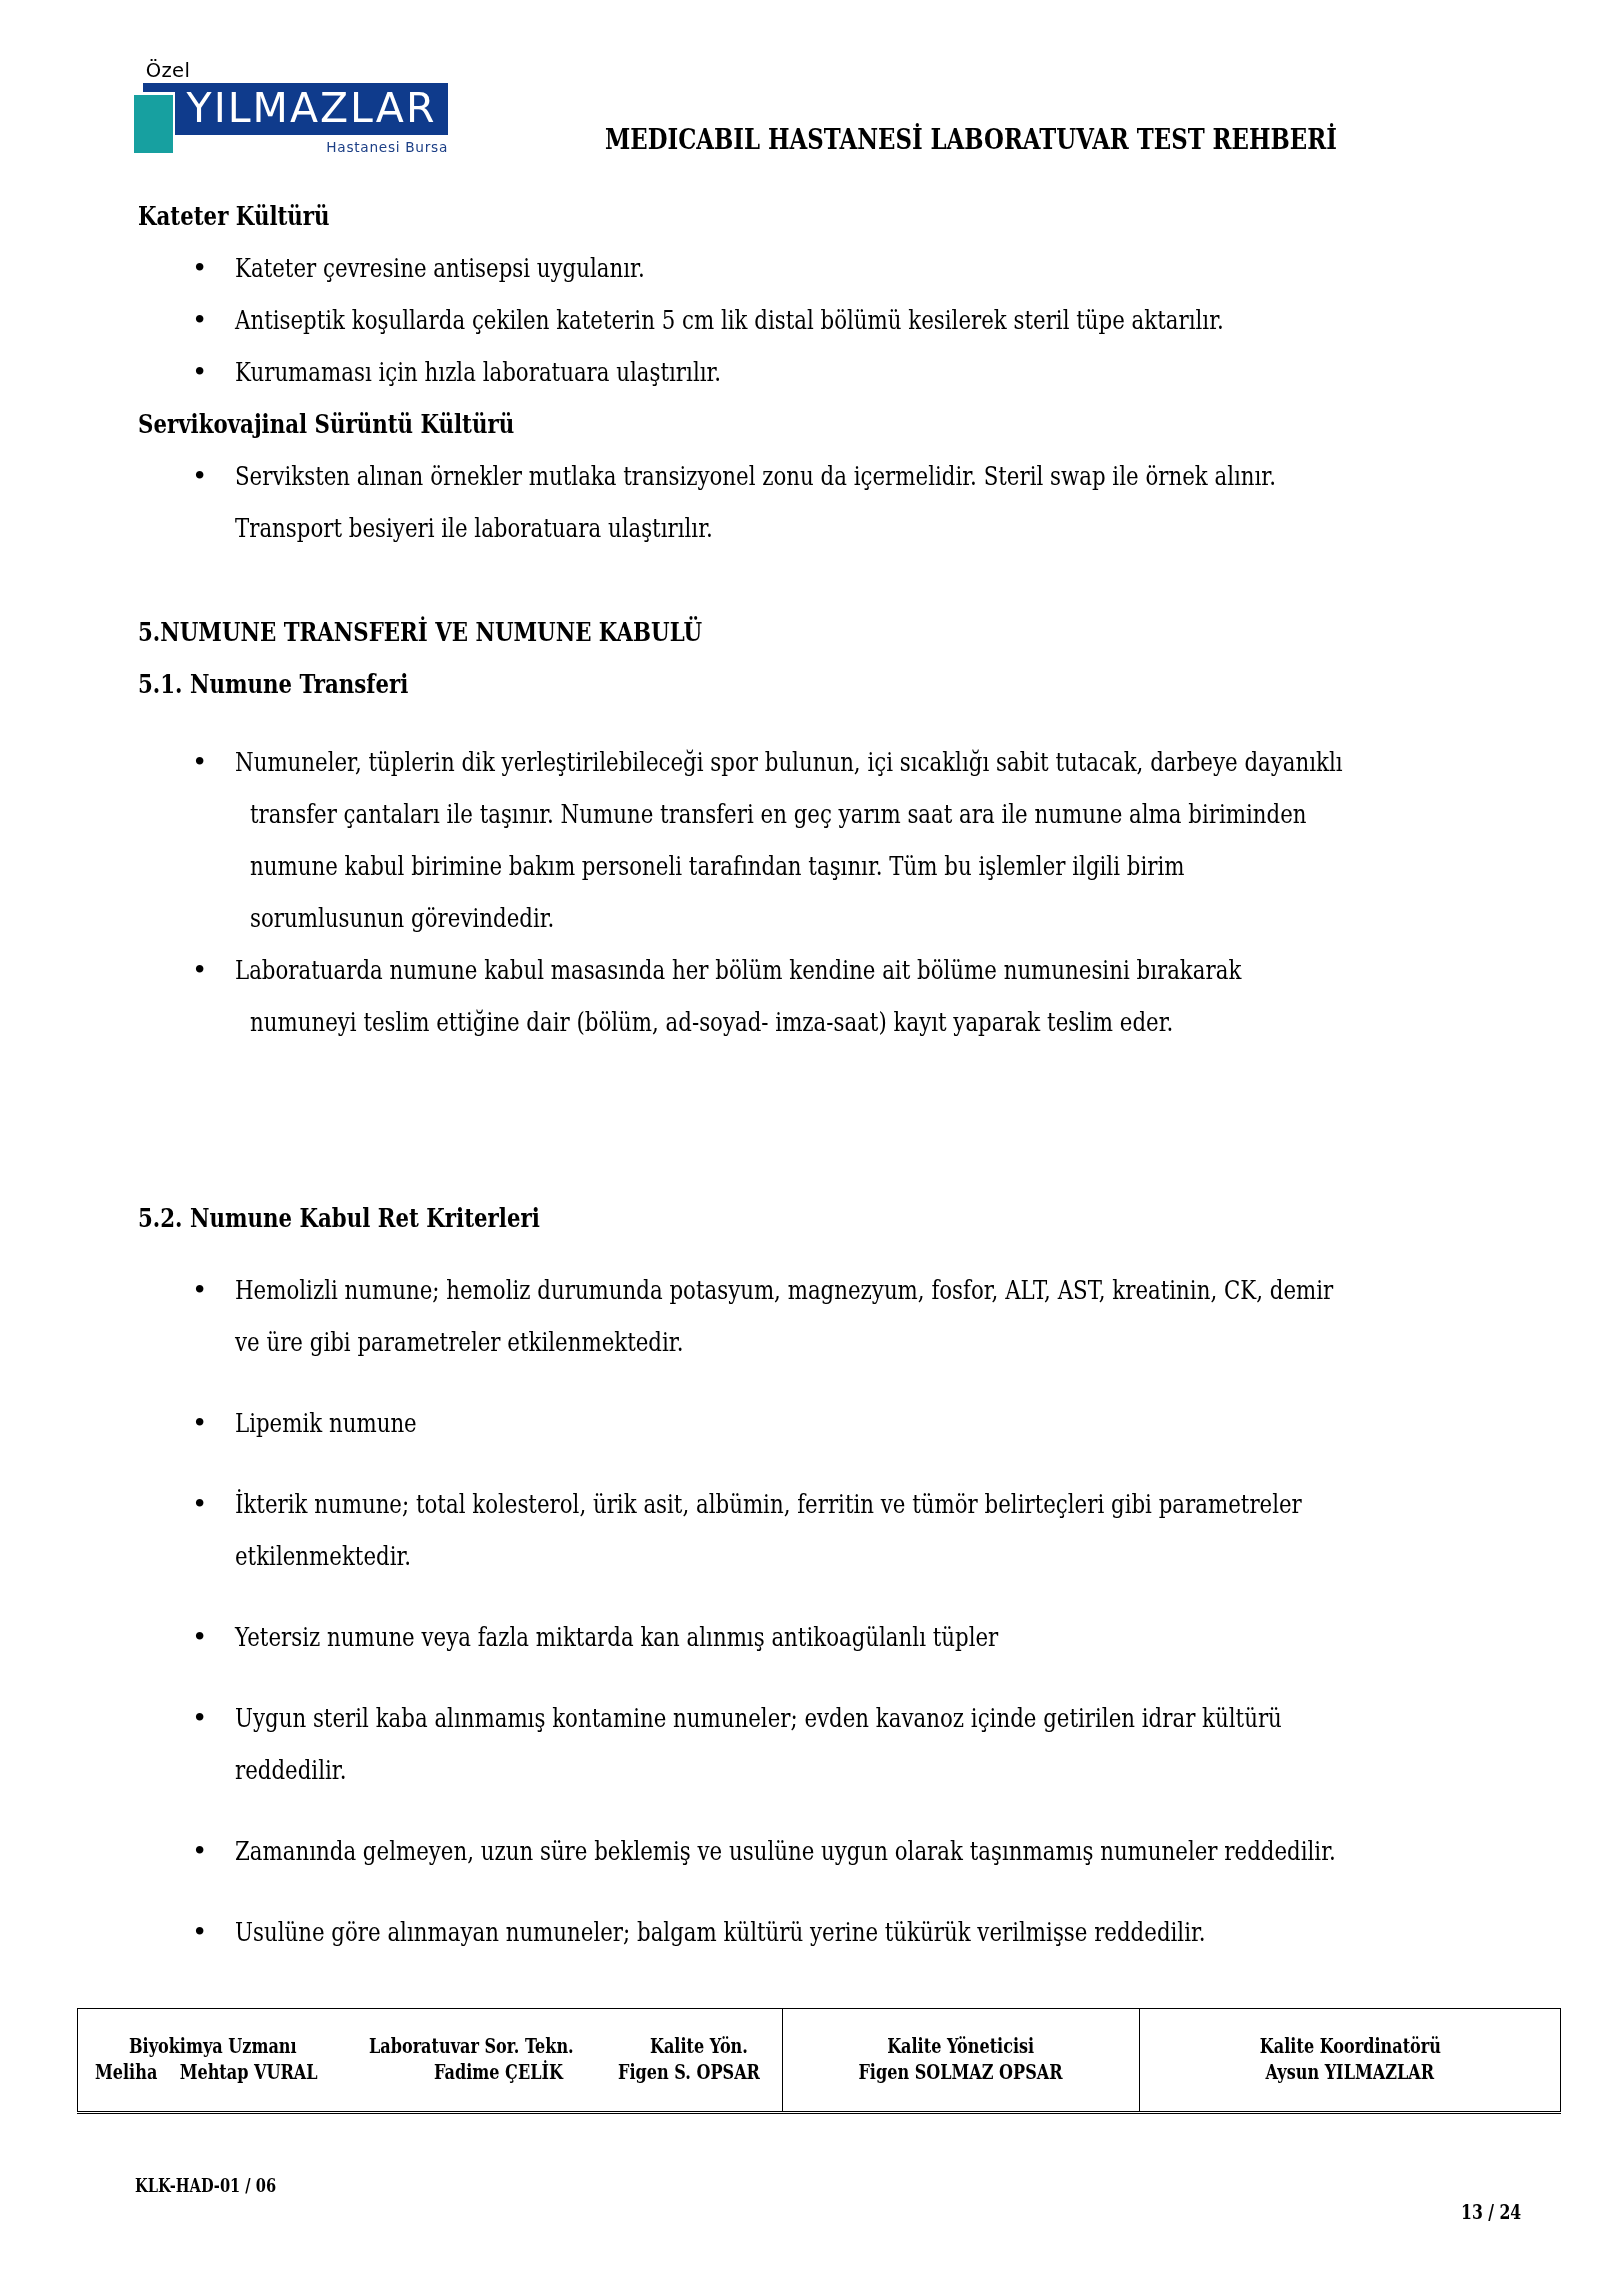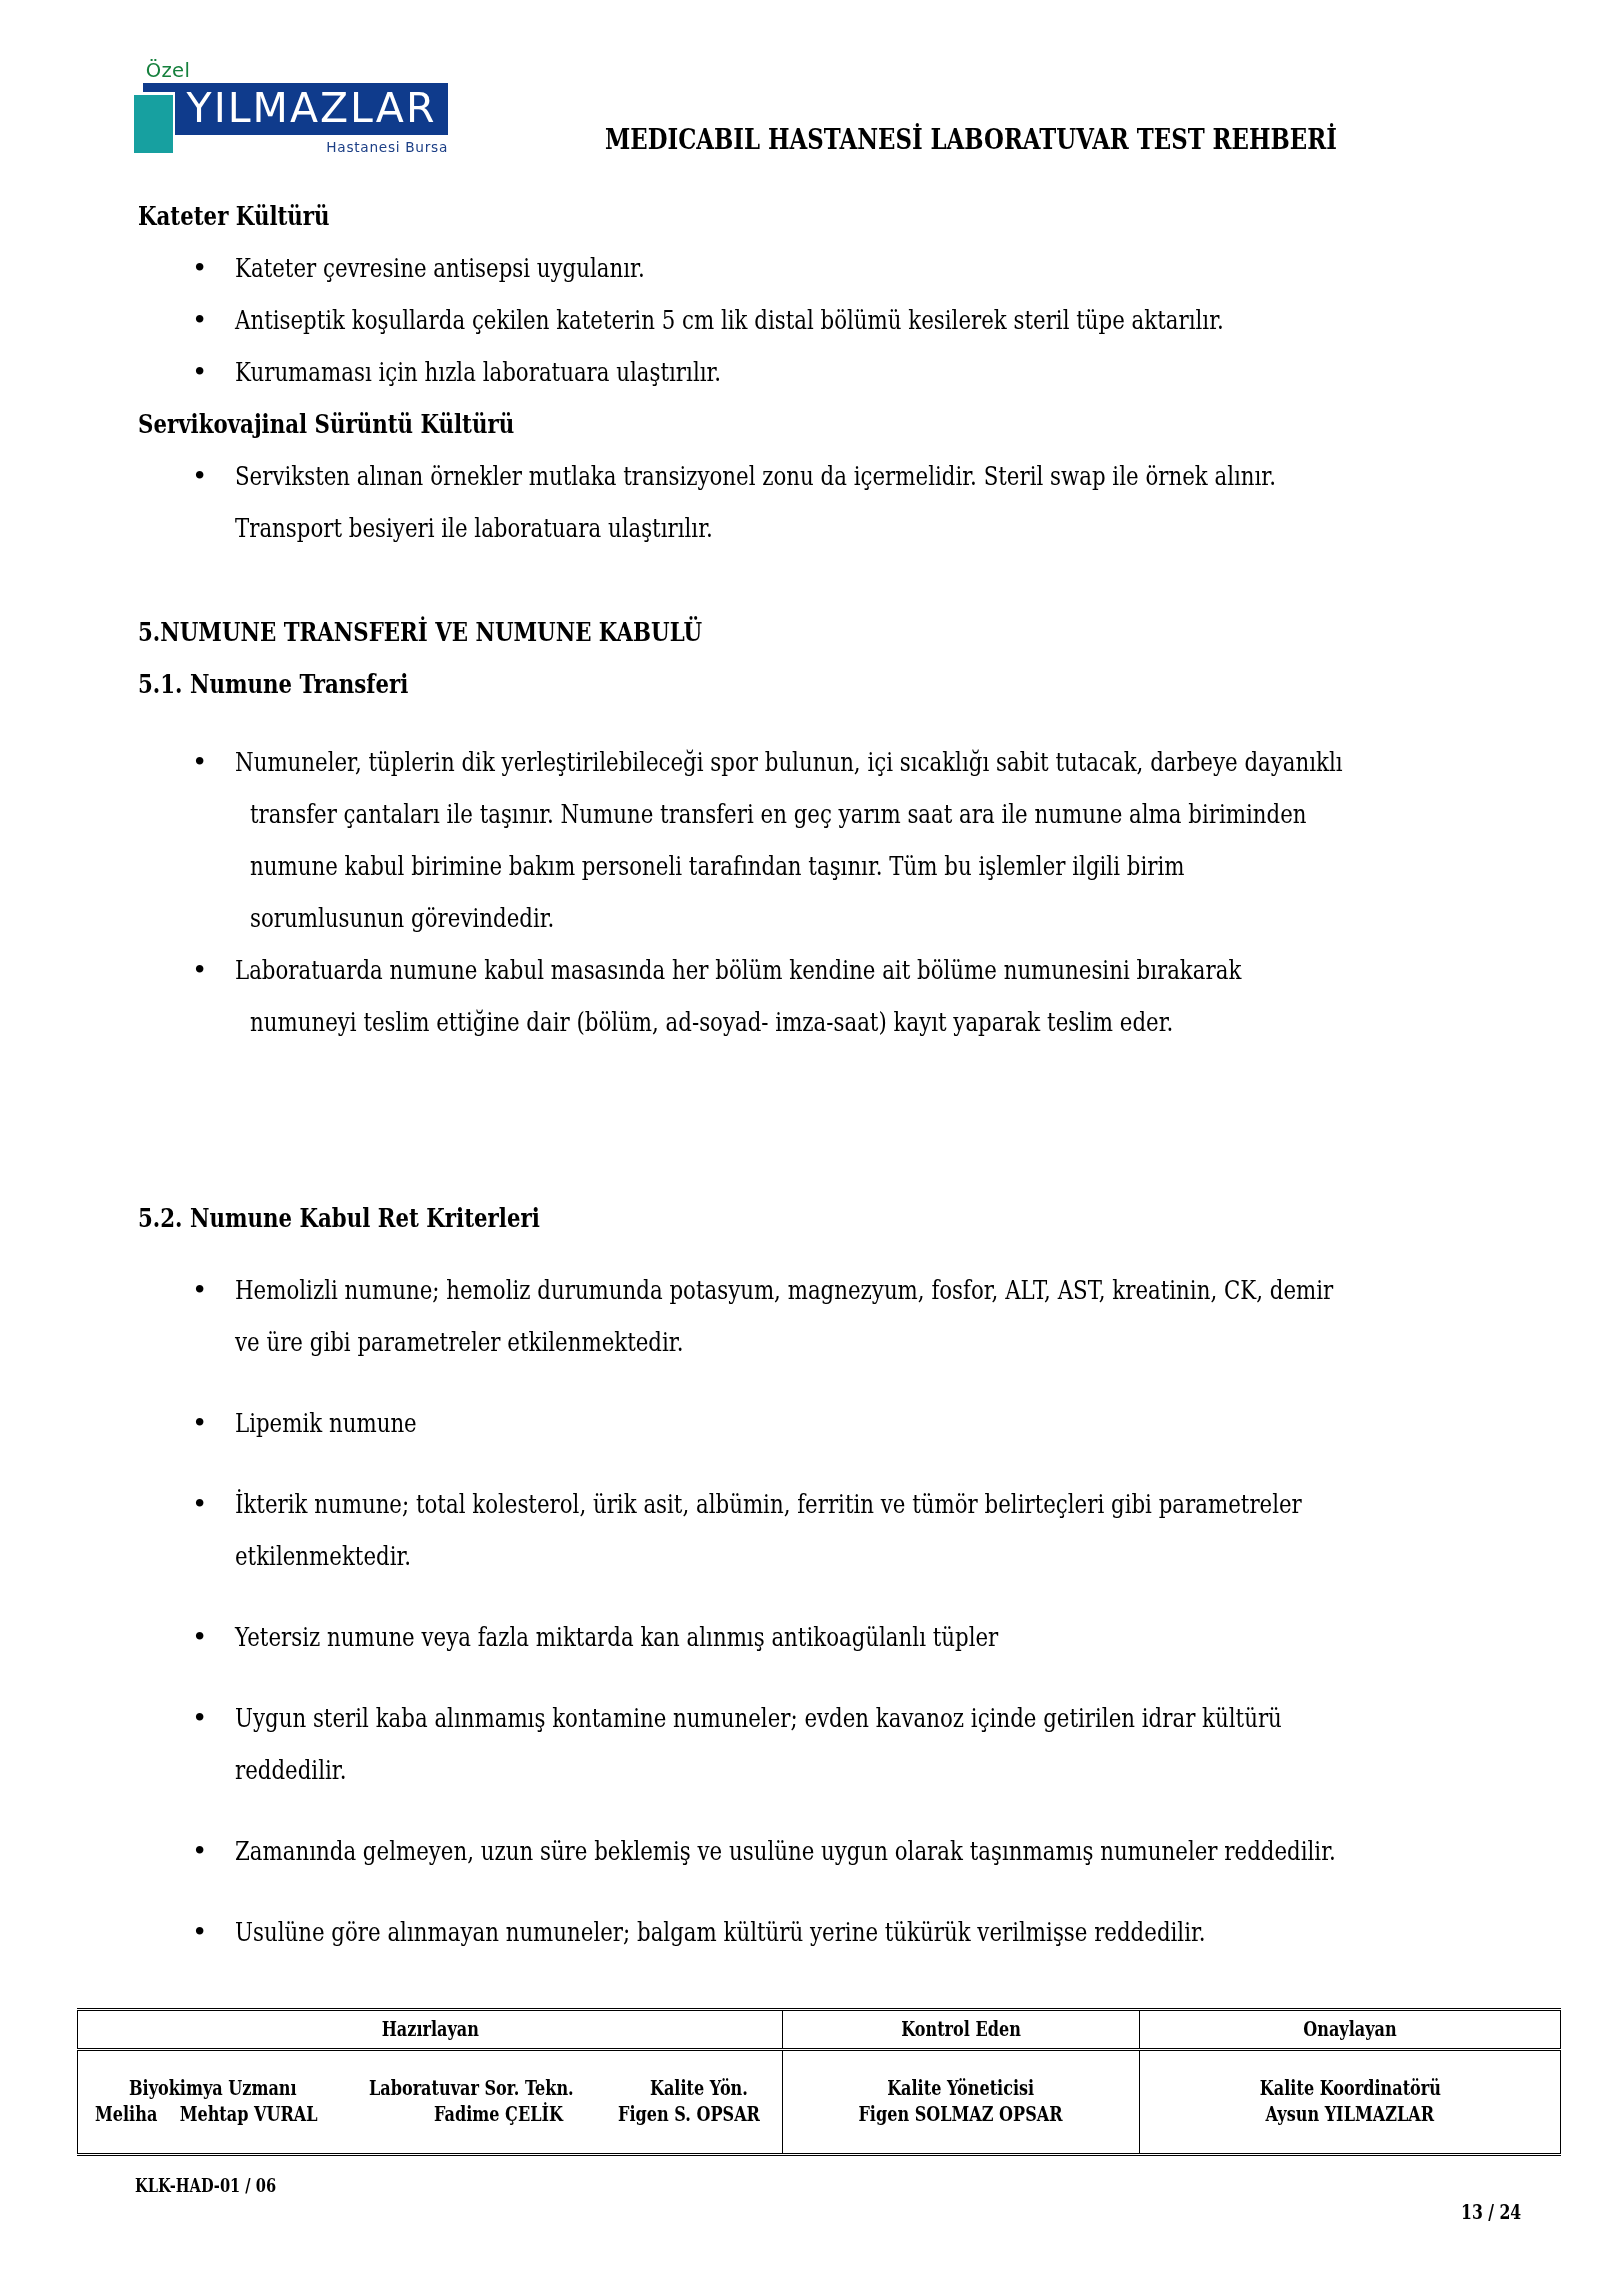--- a/index.html
+++ b/index.html
@@ -5,21 +5,21 @@
   html, body { margin: 0; padding: 0; background: #ffffff; }
   body {
     width: 1623px; height: 2295px; position: relative; overflow: hidden;
     font-family: "DejaVu Serif", "Liberation Serif", serif;
     color: #000;
   }
   .page { position: absolute; inset: 0; }
 
   
   .logo { position: absolute; left: 134px; top: 59px; width: 314px; height: 98px; }
-  .logo .ozel { position: absolute; left: 11.8px; top: 0; font-family: "DejaVu Sans", sans-serif; font-size: 19.6px; color: #15803d; letter-spacing: 0.3px; }
+  .logo .ozel { position: absolute; left: 11.8px; top: 0; font-family: "DejaVu Sans", sans-serif; font-size: 19.6px; color: #000000; letter-spacing: 0.3px; }
   .logo .teal { position: absolute; left: 0; top: 36px; width: 39px; height: 58px; background: #17a0a0; }
   .logo .bar { position: absolute; left: 9.2px; top: 23.6px; width: 305px; height: 9.2px; background: #0f3b8c; }
   .logo .box { position: absolute; left: 41px; top: 23.6px; width: 273px; height: 52px; background: #0f3b8c; display: flex; align-items: center; justify-content: center; }
   .logo .brand { color: #ffffff; font-family: "DejaVu Sans", sans-serif; font-size: 41px; font-weight: normal; letter-spacing: 2px; line-height: 1; }
   .logo .sub { position: absolute; right: 0; top: 80px; font-family: "DejaVu Sans", sans-serif; font-size: 13.7px; color: #1c3f86; letter-spacing: 0.7px; text-align: right; }
 
   .doc-title { position: absolute; left: 605px; top: 123px; font-size: 27.5px; font-weight: bold; white-space: nowrap; transform: scaleX(0.83); transform-origin: left top; }
 
   .content { position: absolute; left: 138px; top: 190px; width: 1387px; }
   .h { font-weight: bold; font-size: 26px; line-height: 52px; white-space: nowrap; transform: scaleX(0.82); transform-origin: left center; }
@@ -132,25 +132,20 @@
     </ul>
   </div>
 
   <table class="sig">
     <colgroup>
         <col style="width:691px">
         <col style="width:362px">
         <col style="width:430px">
       </colgroup>
     <tbody>
-        <tr class="head">
-      <td><span class="sq">Hazırlayan</span></td>
-      <td><span class="sq">Kontrol Eden</span></td>
-      <td><span class="sq">Onaylayan</span></td>
-    </tr>
     <tr class="body">
       <td>
         <div class="prep">
           <div class="c"><span class="sq">Biyokimya Uzmanı</span><br><span class="sq" style="white-space:pre">Meliha    Mehtap VURAL</span></div>
           <div class="c"><span class="sq">Laboratuvar Sor. Tekn.</span><br><span class="sq" style="margin-left:39px">Fadime ÇELİK</span></div>
           <div class="c"><span class="sq" style="margin-left:19.6px">Kalite Yön.</span><br><span class="sq">Figen S. OPSAR</span></div>
         </div>
       </td>
       <td>
         <span class="sq">Kalite Yöneticisi</span><br>

